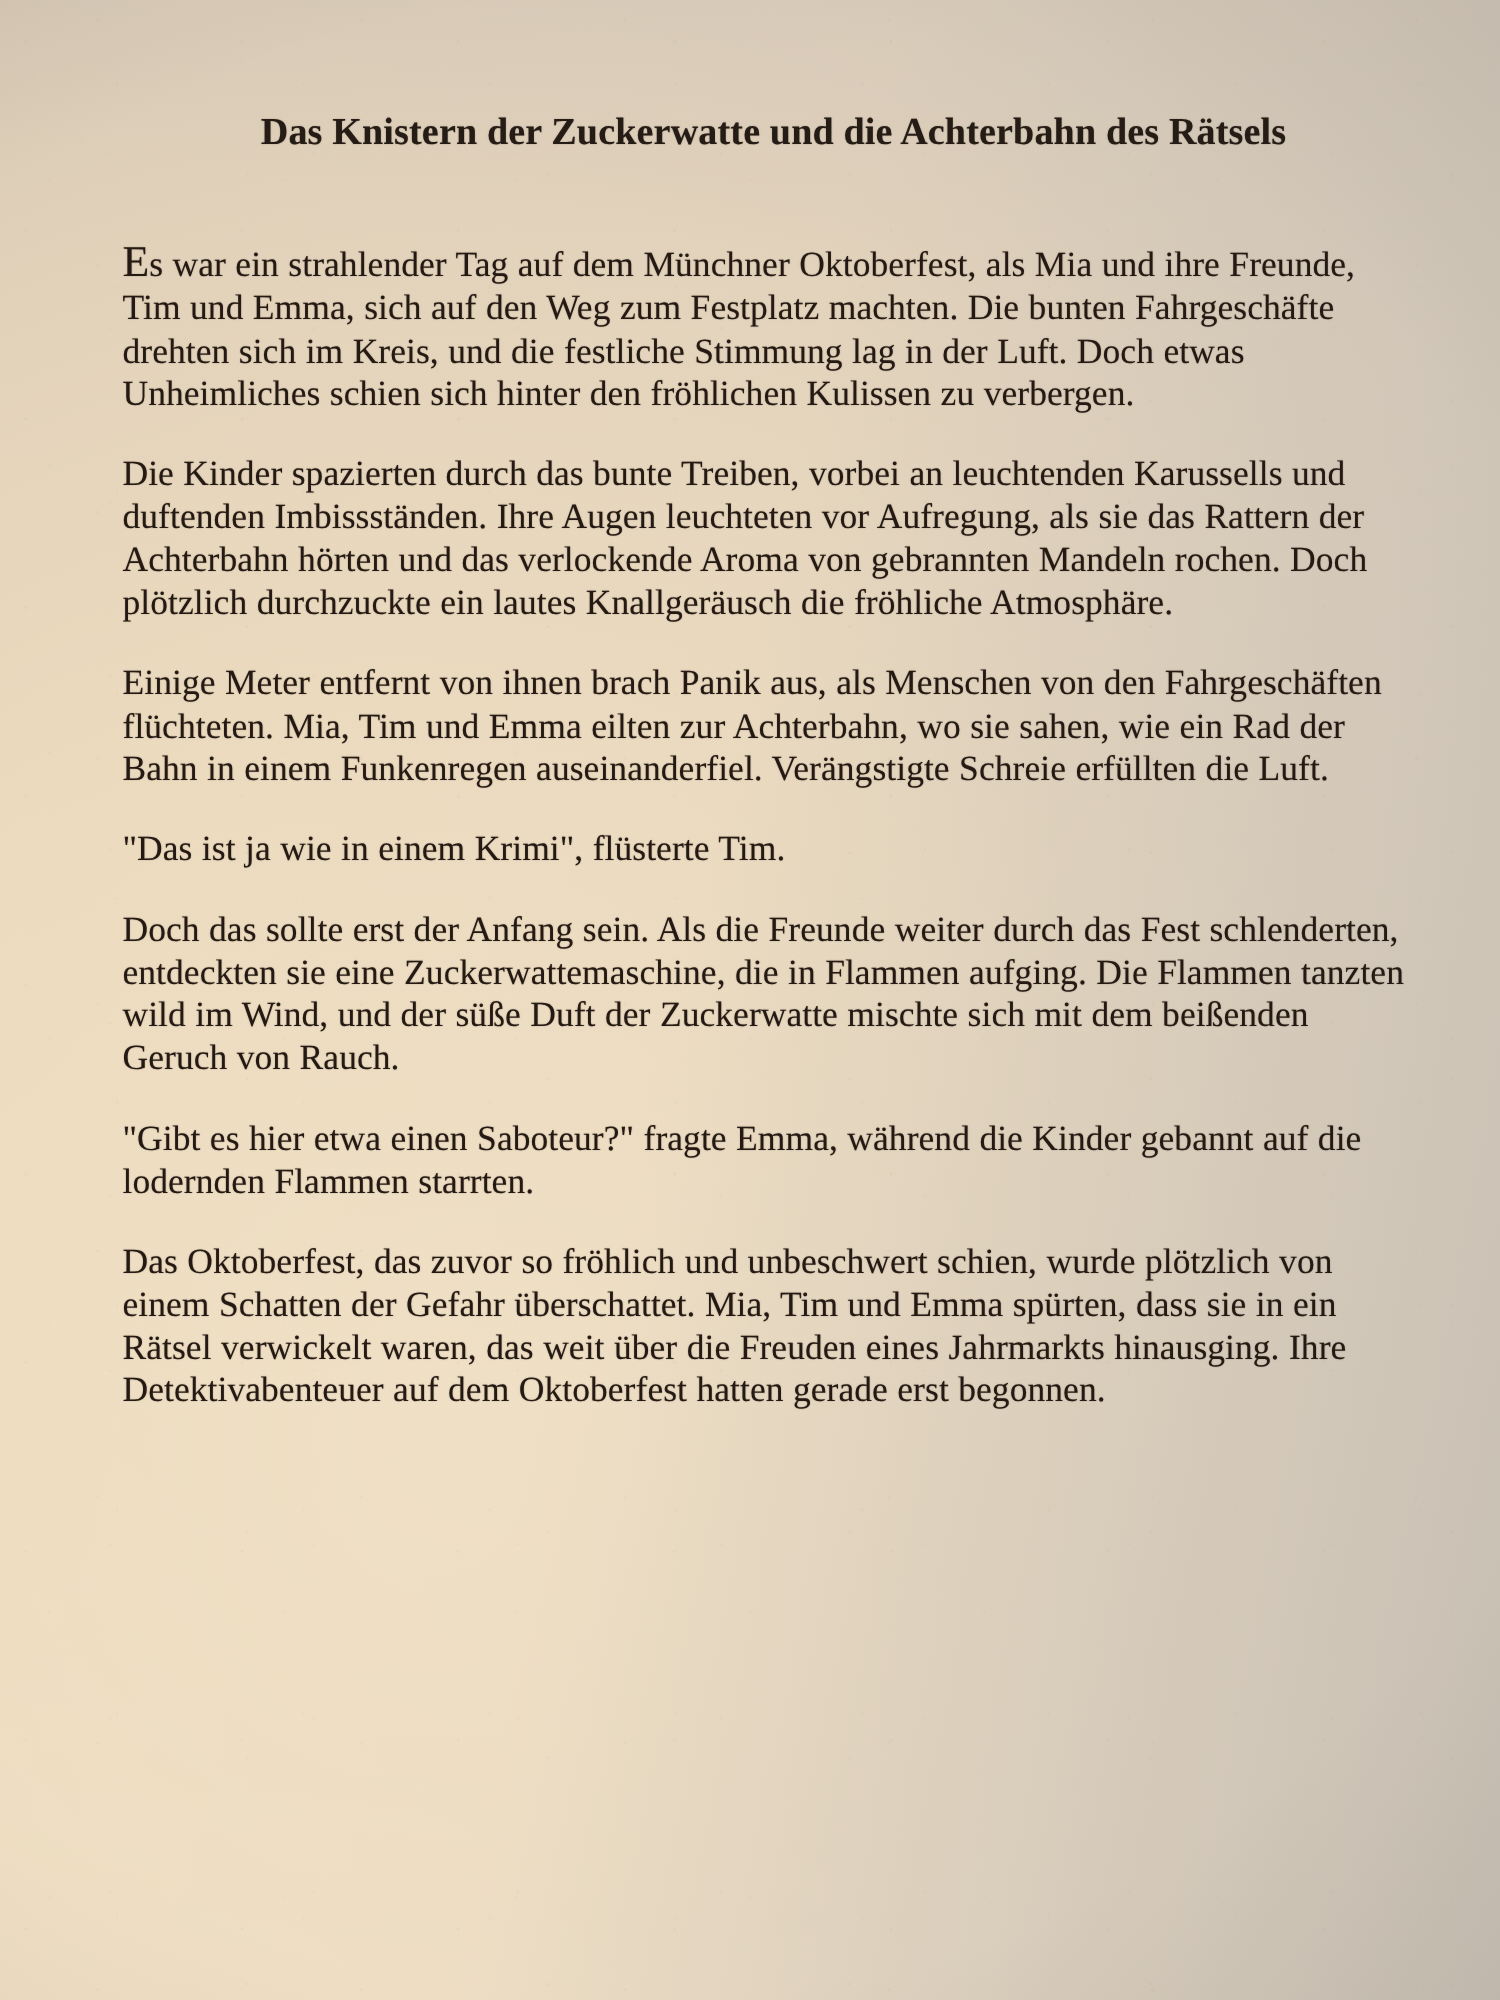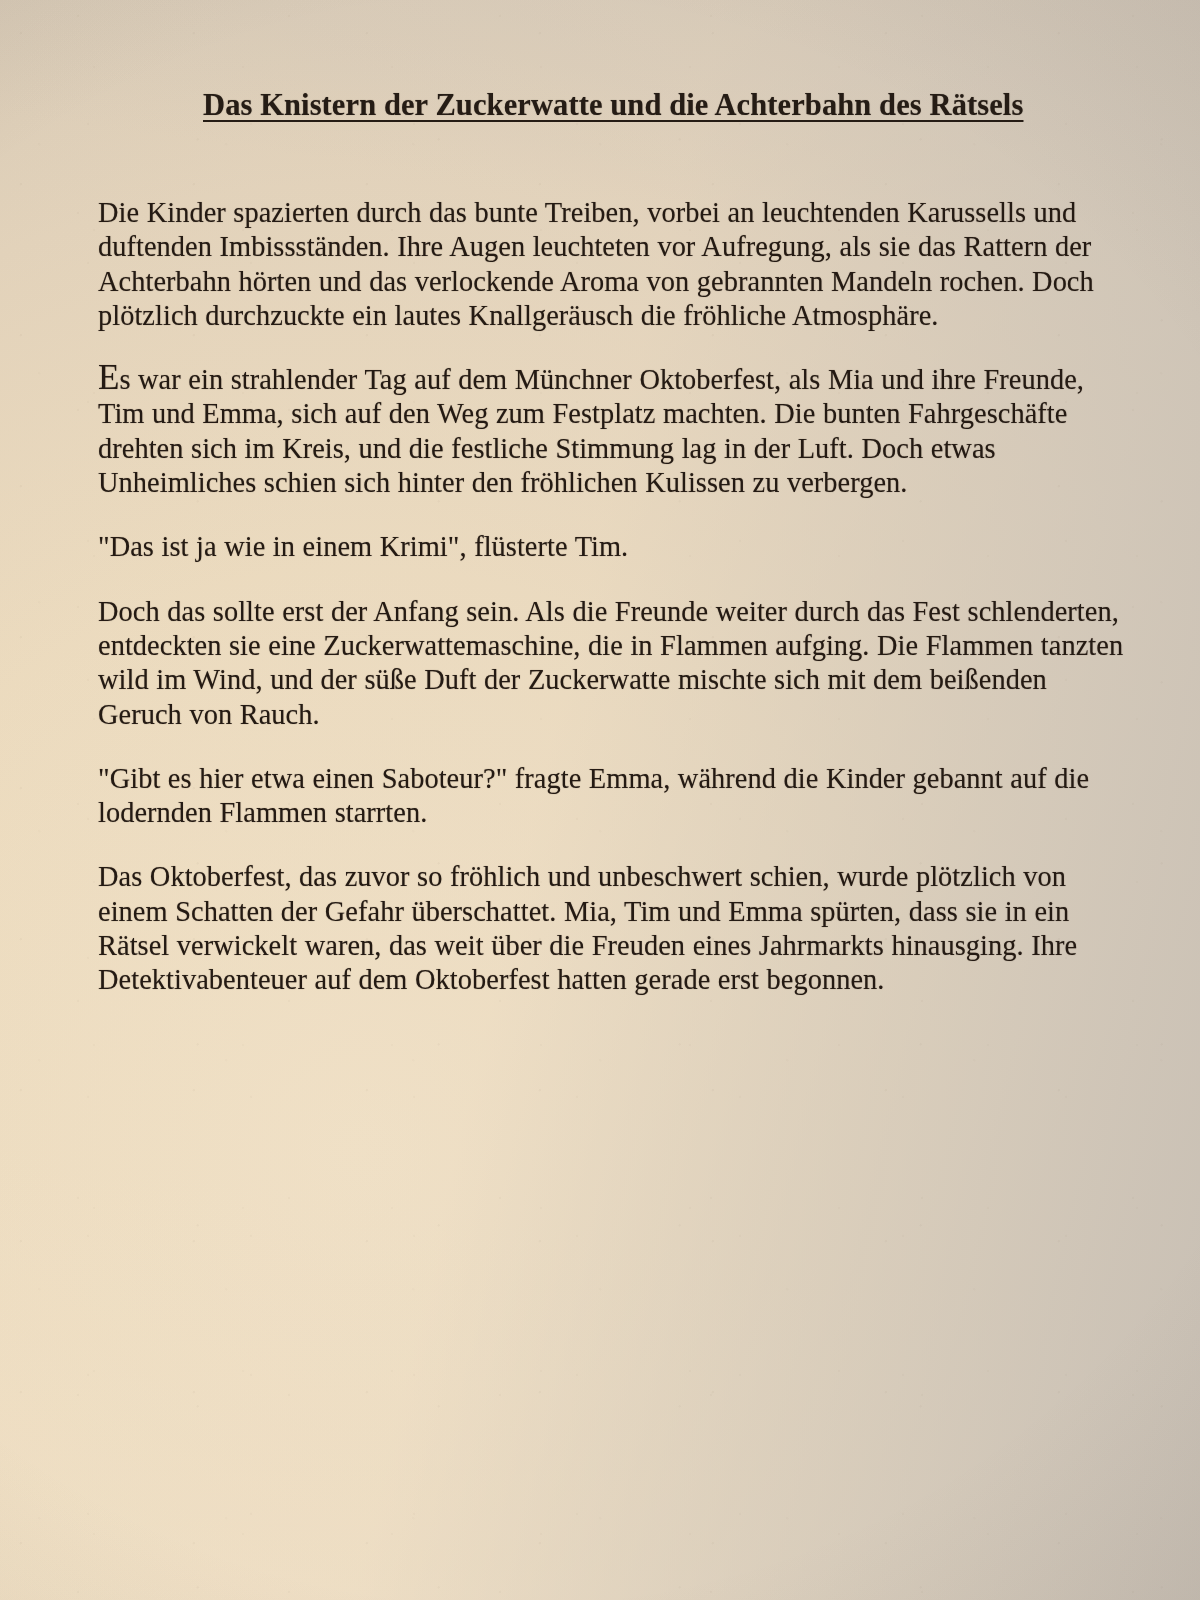--- a/index.html
+++ b/index.html
@@ -86,23 +86,22 @@
     margin: 0;
     padding: 0;
     position: absolute;
     left: 107px;
     top: 88px;
     width: 826px;
     font-size: 30.5px;
     font-weight: 700;
     line-height: 1.18;
     letter-spacing: .1px;
-    text-align: left;
+    text-align: right;
     color: #251c15;
-    text-decoration: underline;
     text-decoration-thickness: 2.2px;
     text-underline-offset: 5px;
     text-shadow: 0 0 1.1px rgba(40,28,18,.40);
   }
 
   .body-copy {
     position: absolute;
     left: 2px;
     top: 196px;
     width: 1036px;
@@ -131,24 +130,25 @@
 </head>
 <body>
 
 <div class="page">
   <div class="sheet">
 
     <h1 class="doc-title">Das Knistern der Zuckerwatte und die Achterbahn des Rätsels</h1>
 
     <div class="body-copy">
 
+      <p class="para"><span class="initial">E</span><span>s war ein strahlender Tag auf dem Münchner Oktoberfest, als Mia und ihre Freunde, Tim und Emma, sich auf den Weg zum Festplatz machten. Die bunten Fahrgeschäfte drehten sich im Kreis, und die festliche Stimmung lag in der Luft. Doch etwas Unheimliches schien sich hinter den fröhlichen Kulissen zu verbergen.</span></p>
+
       <p class="para">Die Kinder spazierten durch das bunte Treiben, vorbei an leuchtenden Karussells und duftenden Imbissständen. Ihre Augen leuchteten vor Aufregung, als sie das Rattern der Achterbahn hörten und das verlockende Aroma von gebrannten Mandeln rochen. Doch plötzlich durchzuckte ein lautes Knallgeräusch die fröhliche Atmosphäre.</p>
 
-      <p class="para"><span class="initial">E</span><span>s war ein strahlender Tag auf dem Münchner Oktoberfest, als Mia und ihre Freunde, Tim und Emma, sich auf den Weg zum Festplatz machten. Die bunten Fahrgeschäfte drehten sich im Kreis, und die festliche Stimmung lag in der Luft. Doch etwas Unheimliches schien sich hinter den fröhlichen Kulissen zu verbergen.</span></p>
-
+      <p class="para">Einige Meter entfernt von ihnen brach Panik aus, als Menschen von den Fahrgeschäften flüchteten. Mia, Tim und Emma eilten zur Achterbahn, wo sie sahen, wie ein Rad der Bahn in einem Funkenregen auseinanderfiel. Verängstigte Schreie erfüllten die Luft.</p>
 
       <p class="para">"Das ist ja wie in einem Krimi", flüsterte Tim.</p>
 
       <p class="para">Doch das sollte erst der Anfang sein. Als die Freunde weiter durch das Fest schlenderten, entdeckten sie eine Zuckerwattemaschine, die in Flammen aufging. Die Flammen tanzten wild im Wind, und der süße Duft der Zuckerwatte mischte sich mit dem beißenden Geruch von Rauch.</p>
 
       <p class="para">"Gibt es hier etwa einen Saboteur?" fragte Emma, während die Kinder gebannt auf die lodernden Flammen starrten.</p>
 
       <p class="para">Das Oktoberfest, das zuvor so fröhlich und unbeschwert schien, wurde plötzlich von einem Schatten der Gefahr überschattet. Mia, Tim und Emma spürten, dass sie in ein Rätsel verwickelt waren, das weit über die Freuden eines Jahrmarkts hinausging. Ihre Detektivabenteuer auf dem Oktoberfest hatten gerade erst begonnen.</p>
 
     </div>

